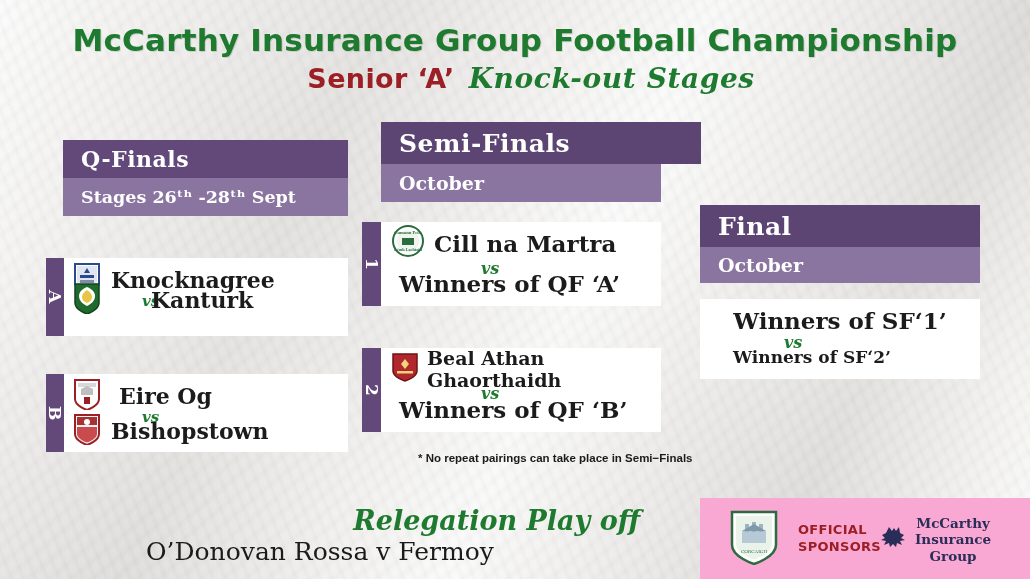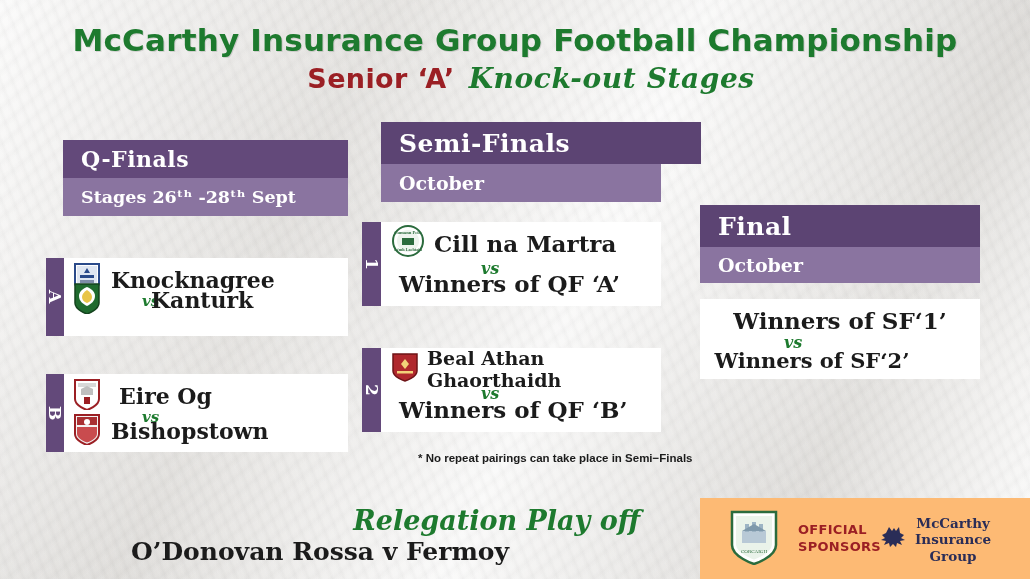--- a/index.html
+++ b/index.html
@@ -96,26 +96,26 @@
   }
 
   
   .relegation{
     position:absolute;left:0;top:505px;width:640px;text-align:right;
     font-family:"DejaVu Serif", serif;font-weight:bold;font-style:italic;
     font-size:27px;color:#1d7a2e;
   }
   .relteams{
     position:absolute;left:0;top:537px;width:640px;text-align:center;
-    font-family:"DejaVu Serif", serif;font-weight:bold;
+    font-family:"DejaVu Serif", serif;font-weight:normal;
     font-size:25px;color:#1b1b1b;
   }
   .sponsorbar{
     position:absolute;left:700px;top:498px;width:330px;height:81px;
-    background:#fdba74;
+    background:#f9a8d4;
     display:flex;align-items:center;
   }
   .official{
     font-family:"DejaVu Sans", sans-serif;font-weight:bold;font-size:13px;
     color:#9b1f24;line-height:1.25;letter-spacing:0.3px;
   }
   .mcg{
     font-family:"DejaVu Serif", serif;color:#2a2d57;line-height:1.2;
     font-size:13px;text-align:center;
   }
@@ -234,21 +234,21 @@
   <div class="footnote" style="left:418px;top:452px;">* No repeat pairings can take place in Semi−Finals</div>
 
   <div class="hdr dark" style="left:700px;top:205px;width:280px;height:42px;font-size:25px;">Final</div>
   <div class="subhdr" style="left:700px;top:247px;width:280px;height:36px;font-size:19px;">October</div>
 
   <div class="whitebox" style="left:700px;top:299px;width:280px;height:80px;">
     <div class="teamline" style="position:absolute;left:0;top:5px;width:280px;height:32px;justify-content:center;font-size:23px;">
       <span>Winners of SF‘1’</span>
     </div>
     <div class="vs" style="left:84px;top:34px;font-size:16px;">vs</div>
-    <div class="teamline" style="position:absolute;left:0;top:42px;width:224px;height:32px;justify-content:center;font-size:21px;align-items:flex-end;">
+    <div class="teamline" style="position:absolute;left:0;top:42px;width:224px;height:32px;justify-content:center;font-size:17px;">
       <span>Winners of SF‘2’</span>
     </div>
   </div>
 
   <div class="relegation">Relegation Play off</div>
   <div class="relteams">O’Donovan Rossa v Fermoy</div>
 
   <div class="sponsorbar">
     <span class="crest" style="margin-left:28px;">
       <svg width="52" height="56" viewBox="0 0 52 56">

